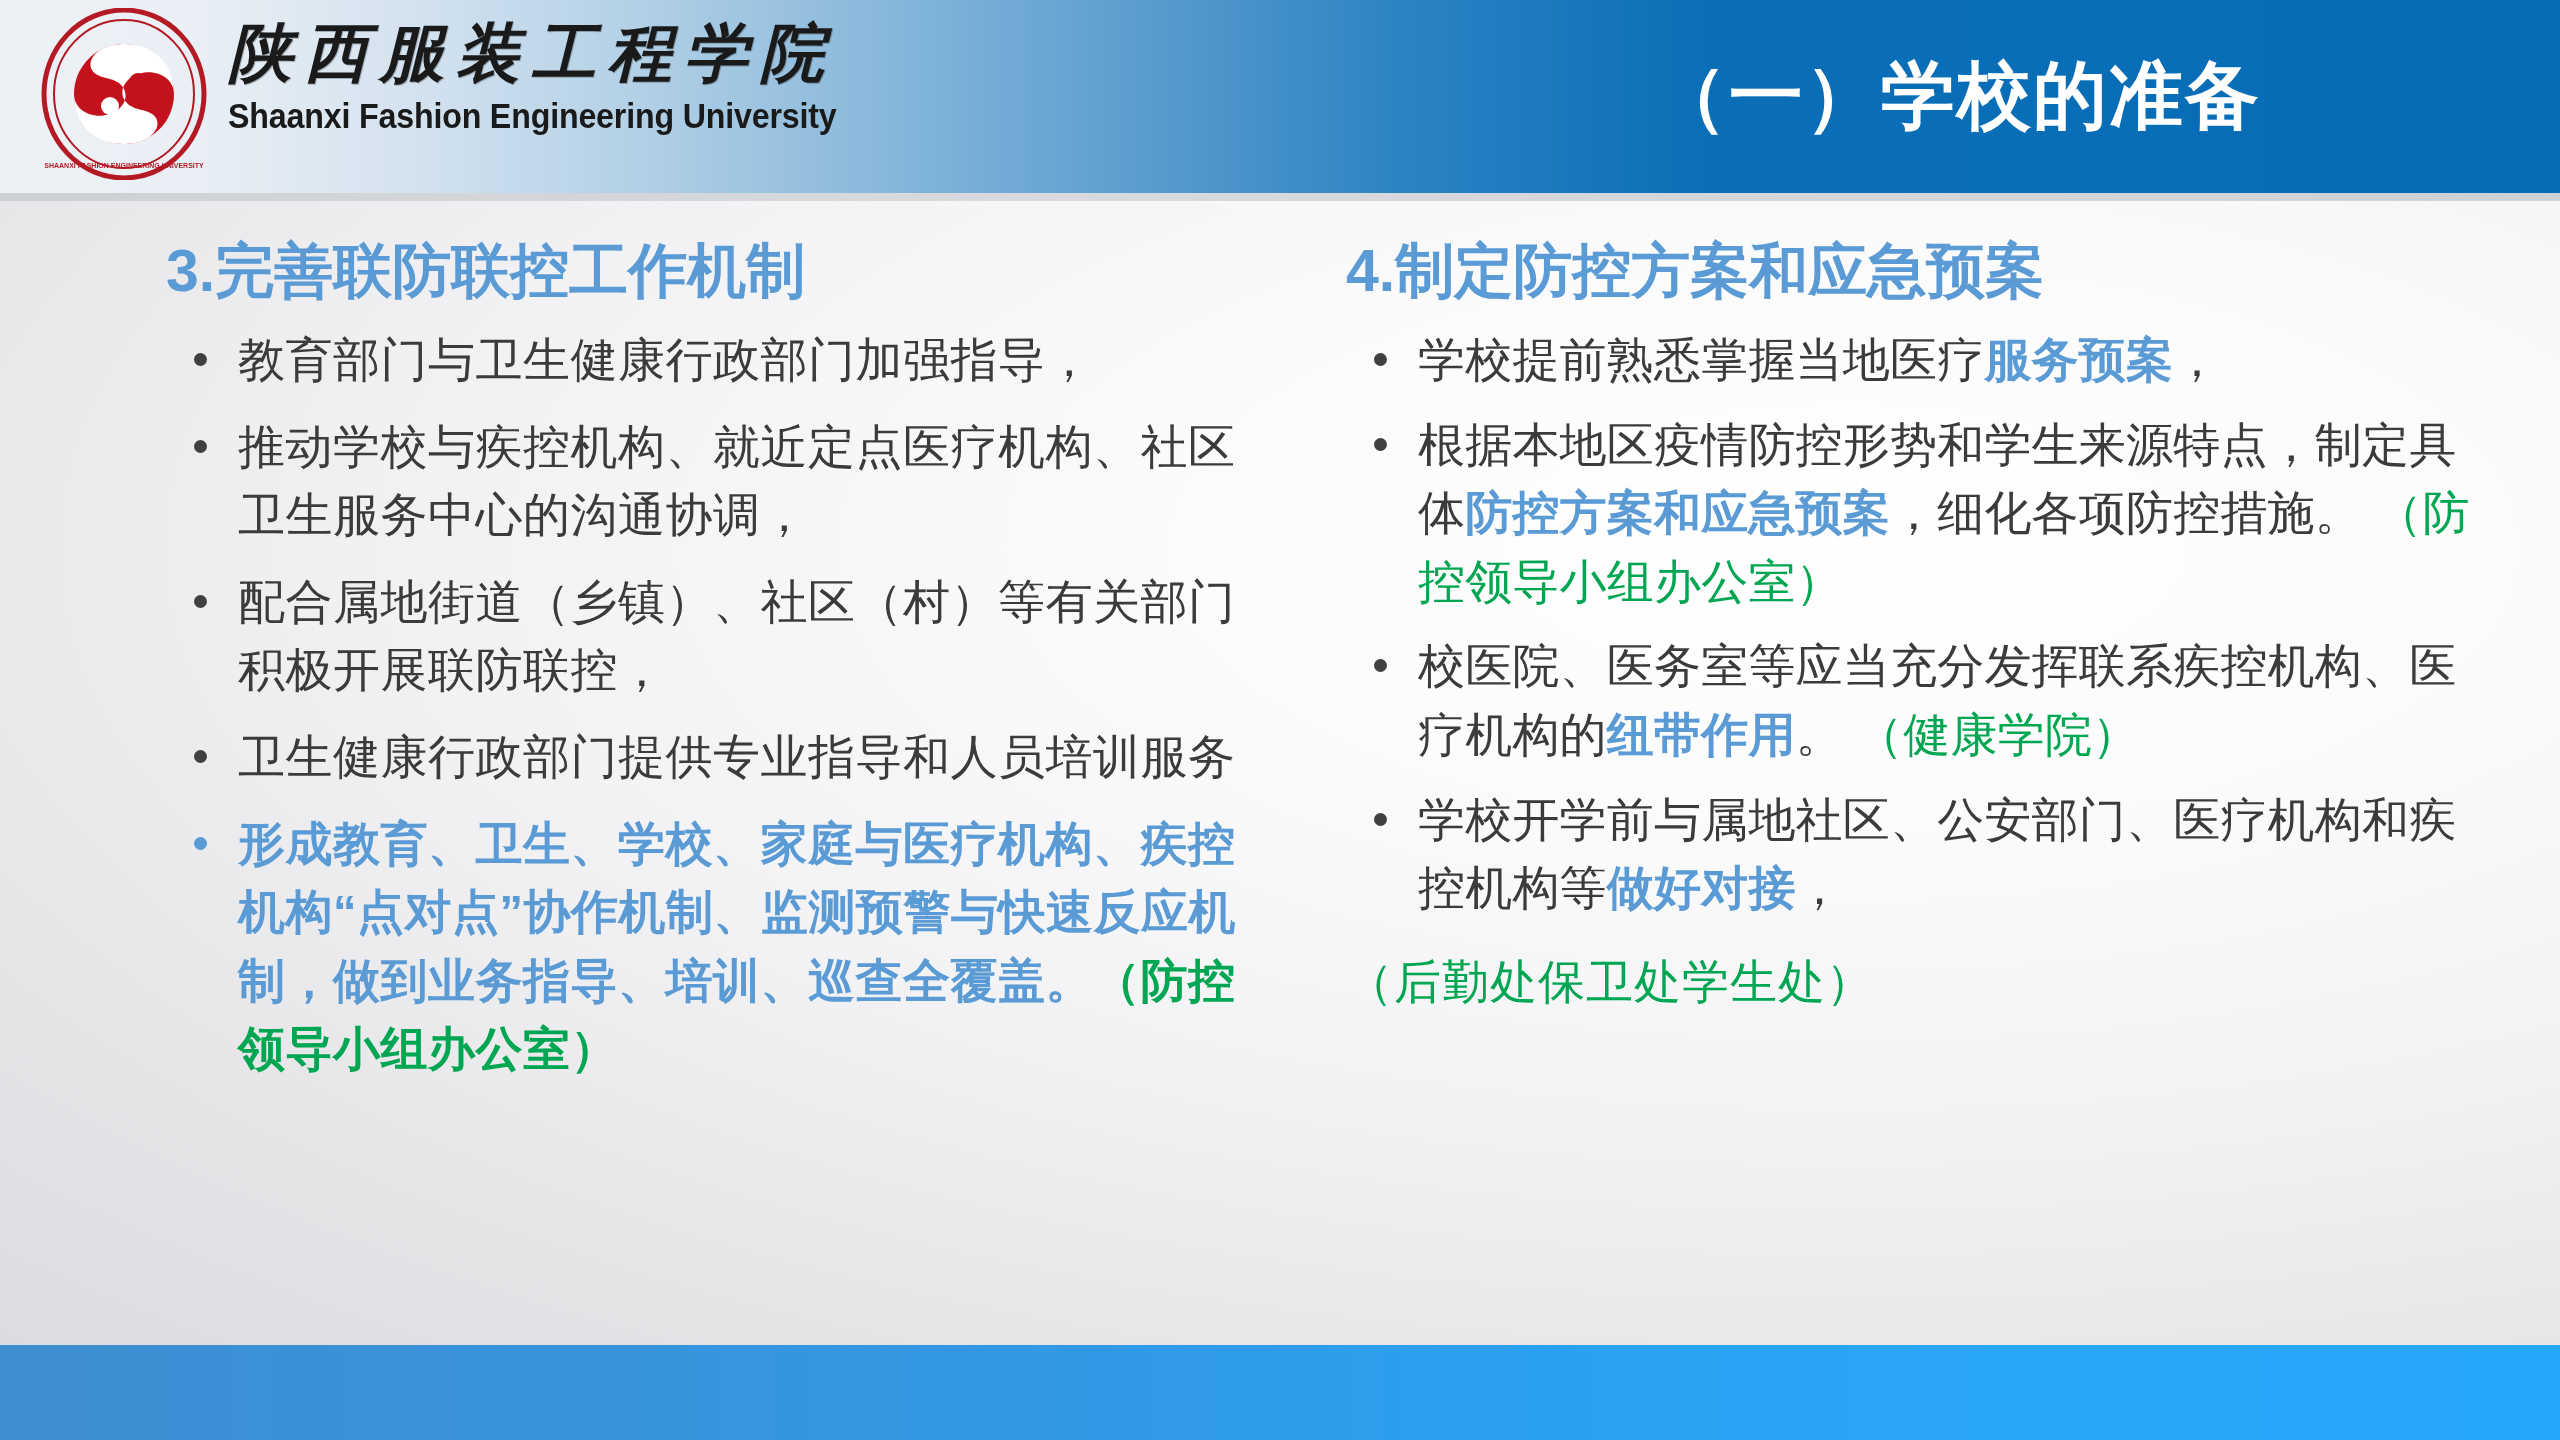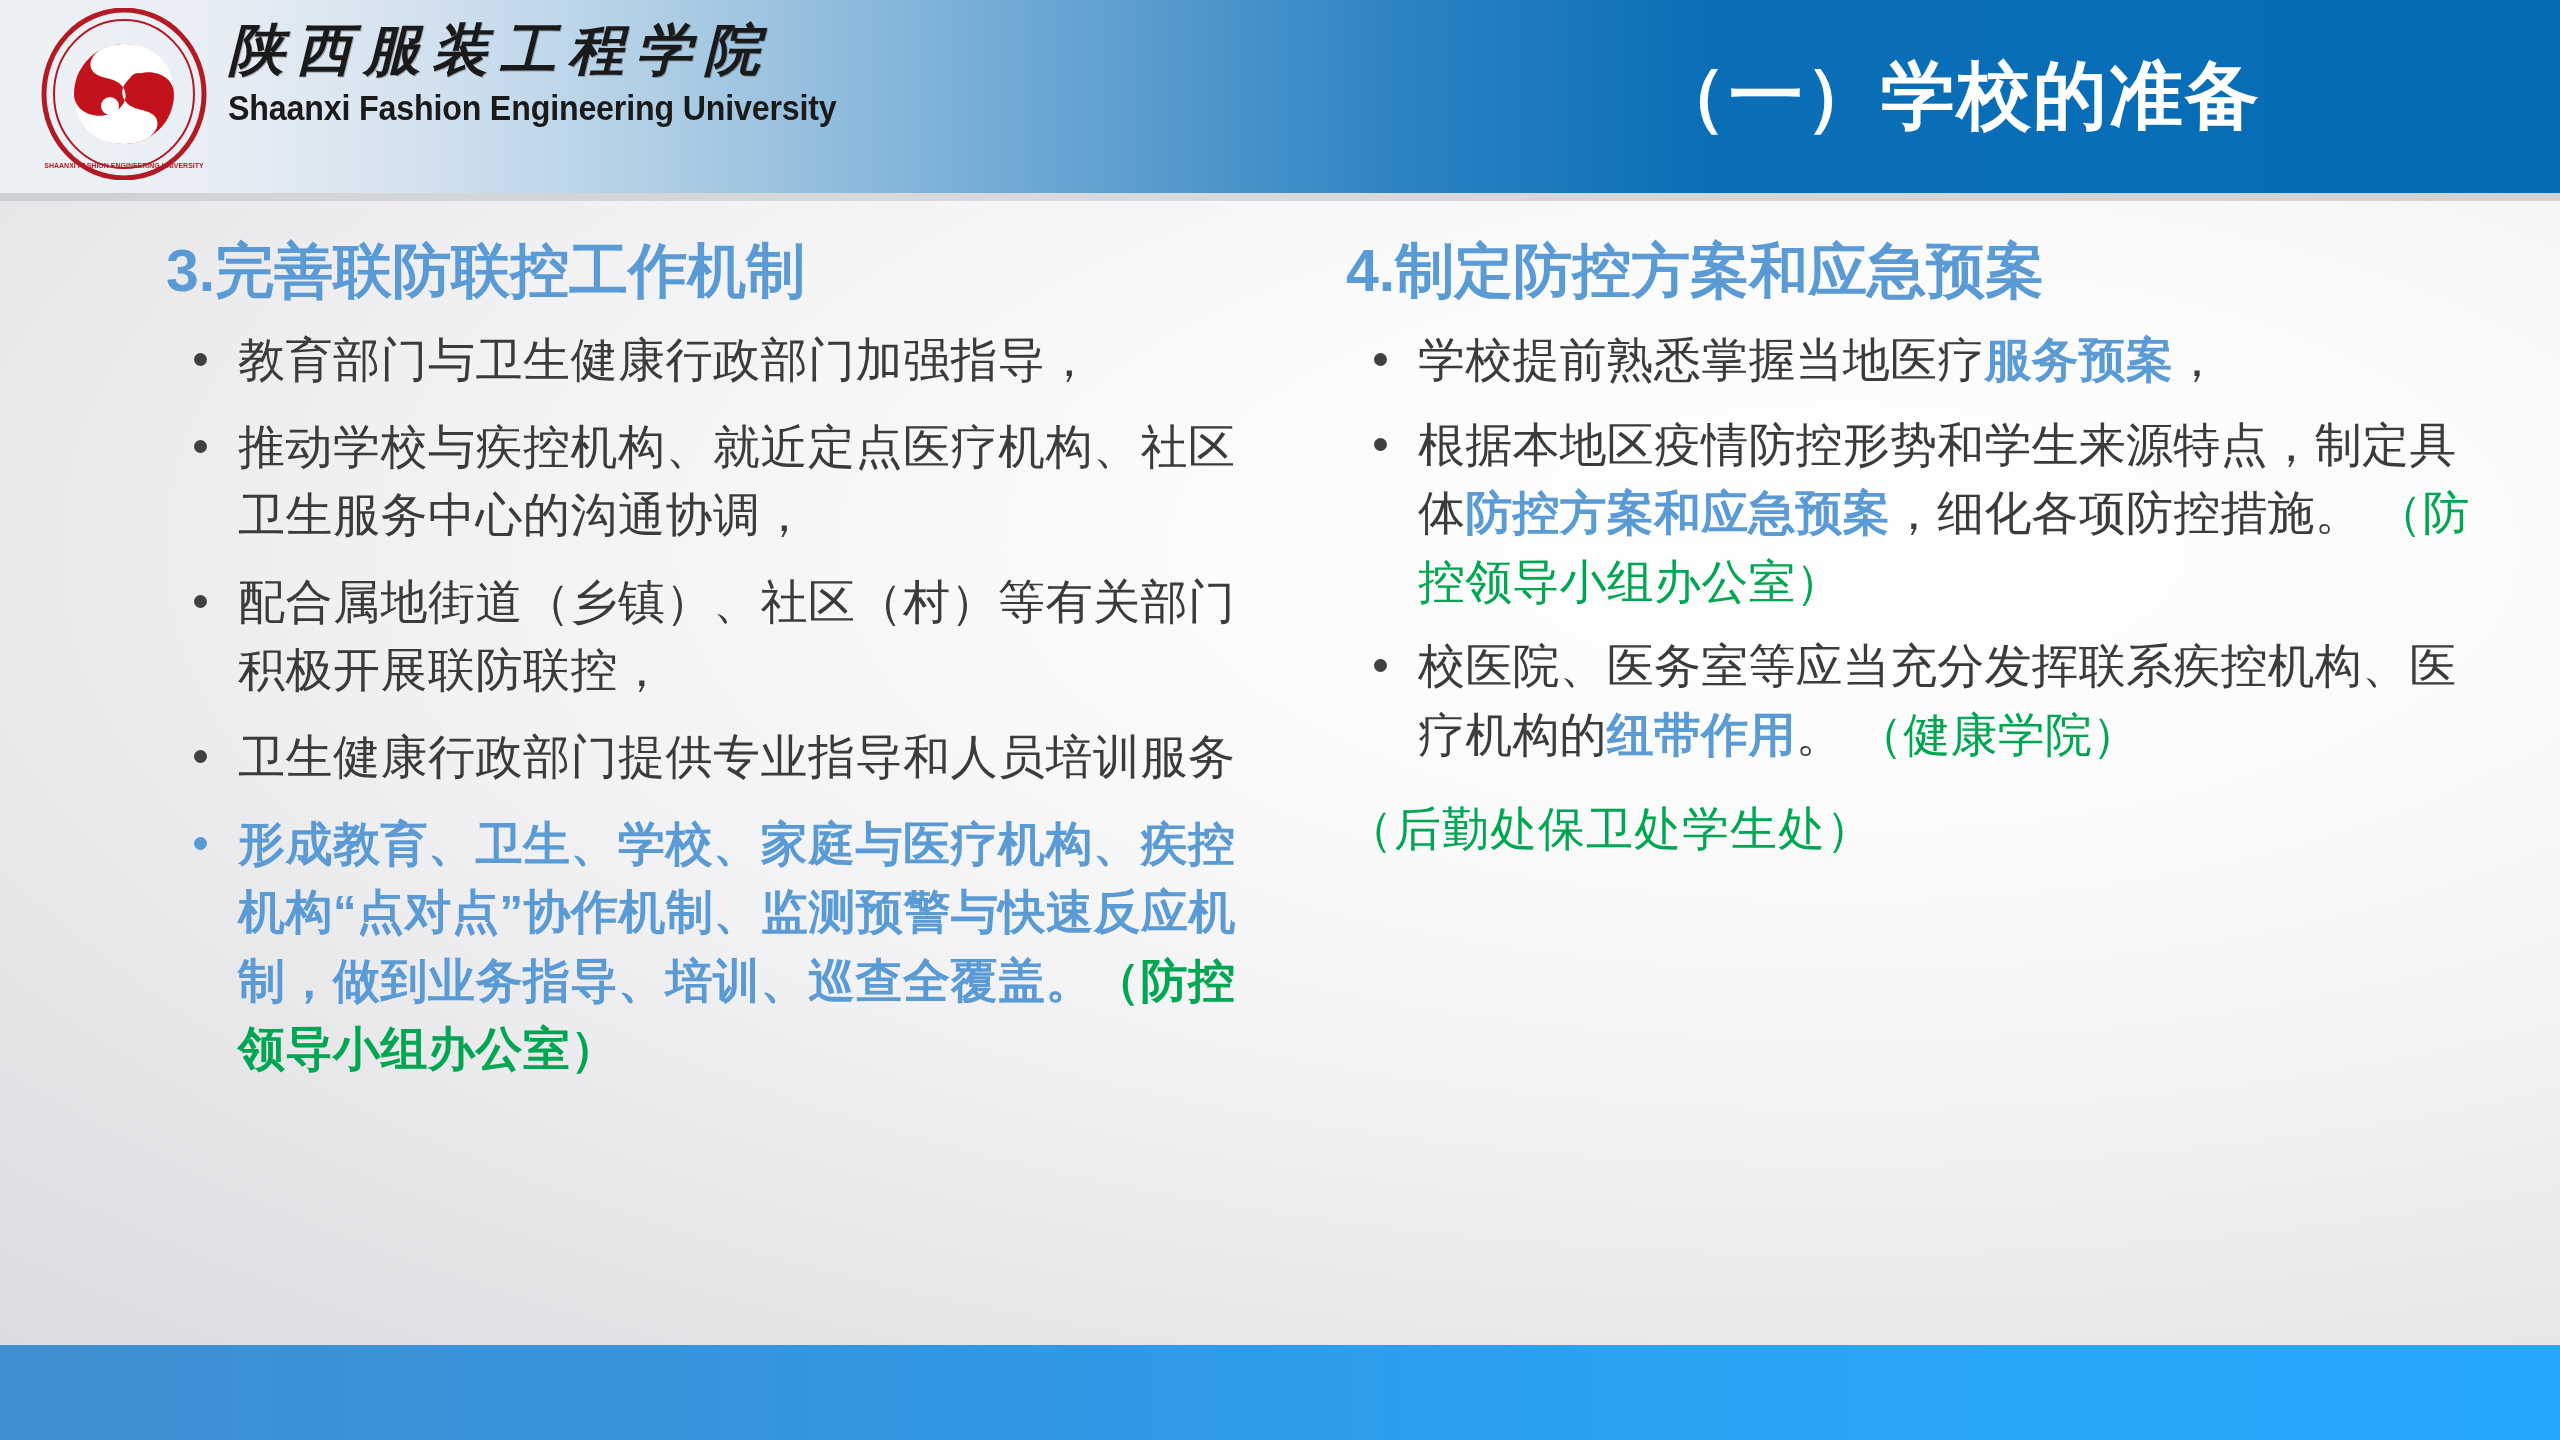--- a/index.html
+++ b/index.html
@@ -57,21 +57,21 @@
 
   .wordmark {
     position: absolute;
     left: 228px;
     top: 14px;
     width: 640px;
     height: 160px;
   }
   .wordmark-cn {
     font-family: "Liberation Serif", "DejaVu Serif", serif;
-    font-size: 56px;
+    font-size: 64px;
     font-weight: 700;
     font-style: italic;
     color: #1a1a1a;
     letter-spacing: 12px;
     line-height: 1.0;
     white-space: nowrap;
     margin-top: 8px;
     text-shadow: 1px 1px 0 rgba(0,0,0,0.25);
   }
   .wordmark-en {
@@ -231,20 +231,21 @@
           <li class="accent"><span>形成教育、卫生、学校、家庭与医疗机构、疾控机构“点对点”协作机制、监测预警与快速反应机制，做到业务指导、培训、巡查全覆盖。</span><span class="em-green">（防控领导小组办公室）</span></li>
         </ul>
     </div>
 
     <div class="col col-right">
       <div class="col-heading">4.制定防控方案和应急预案</div>
       <ul class="bullets" id="right-list">
           <li><span>学校提前熟悉掌握当地医疗</span><span class="em-blue">服务预案</span><span>，</span></li>
           <li><span>根据本地区疫情防控形势和学生来源特点，制定具体</span><span class="em-blue">防控方案和应急预案</span><span>，细化各项防控措施。 </span><span class="em-green">（防控领导小组办公室）</span></li>
           <li><span>校医院、医务室等应当充分发挥联系疾控机构、医疗机构的</span><span class="em-blue">纽带作用</span><span>。 </span><span class="em-green">（健康学院）</span></li>
+          <li><span>学校开学前与属地社区、公安部门、医疗机构和疾控机构等</span><span class="em-blue">做好对接</span><span>，</span></li>
         </ul>
       <div class="center-note">（后勤处保卫处学生处）</div>
     </div>
 
   </div>
 
   <div class="footer"></div>
 
 </div>
 

